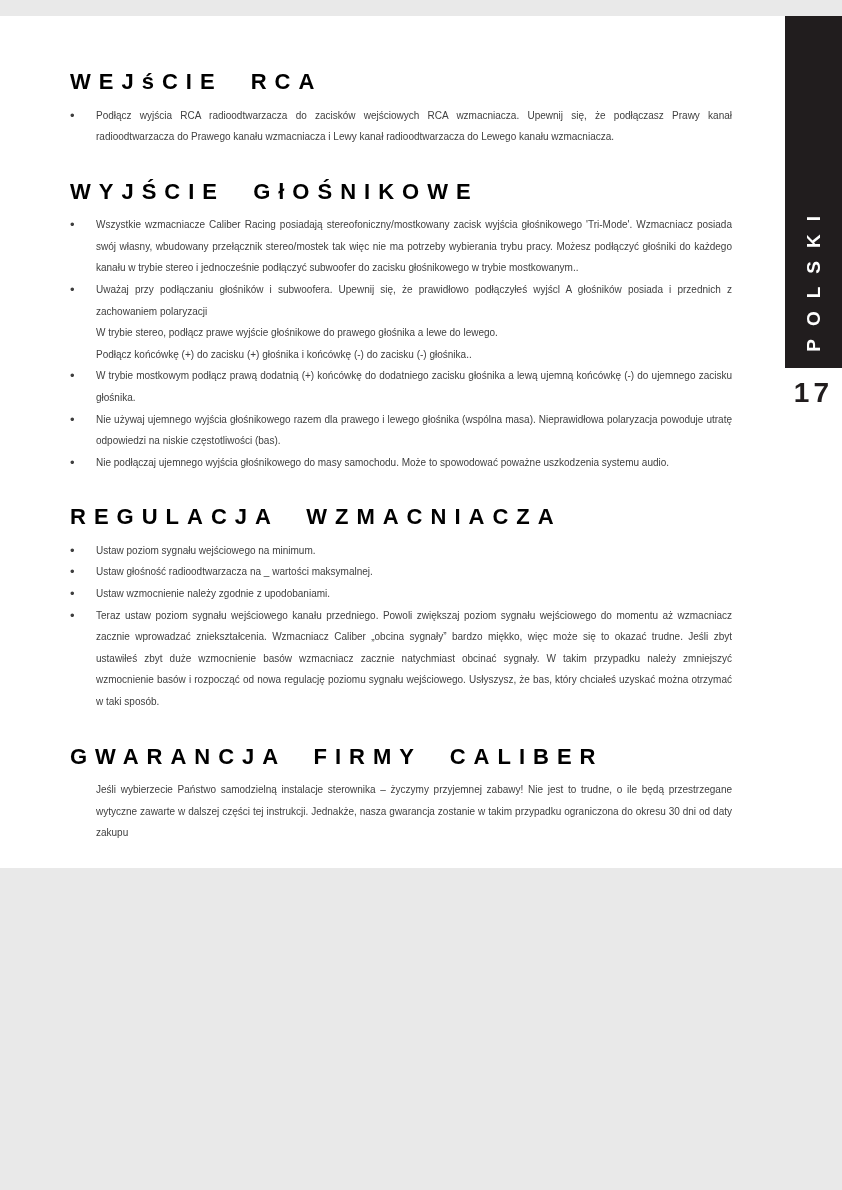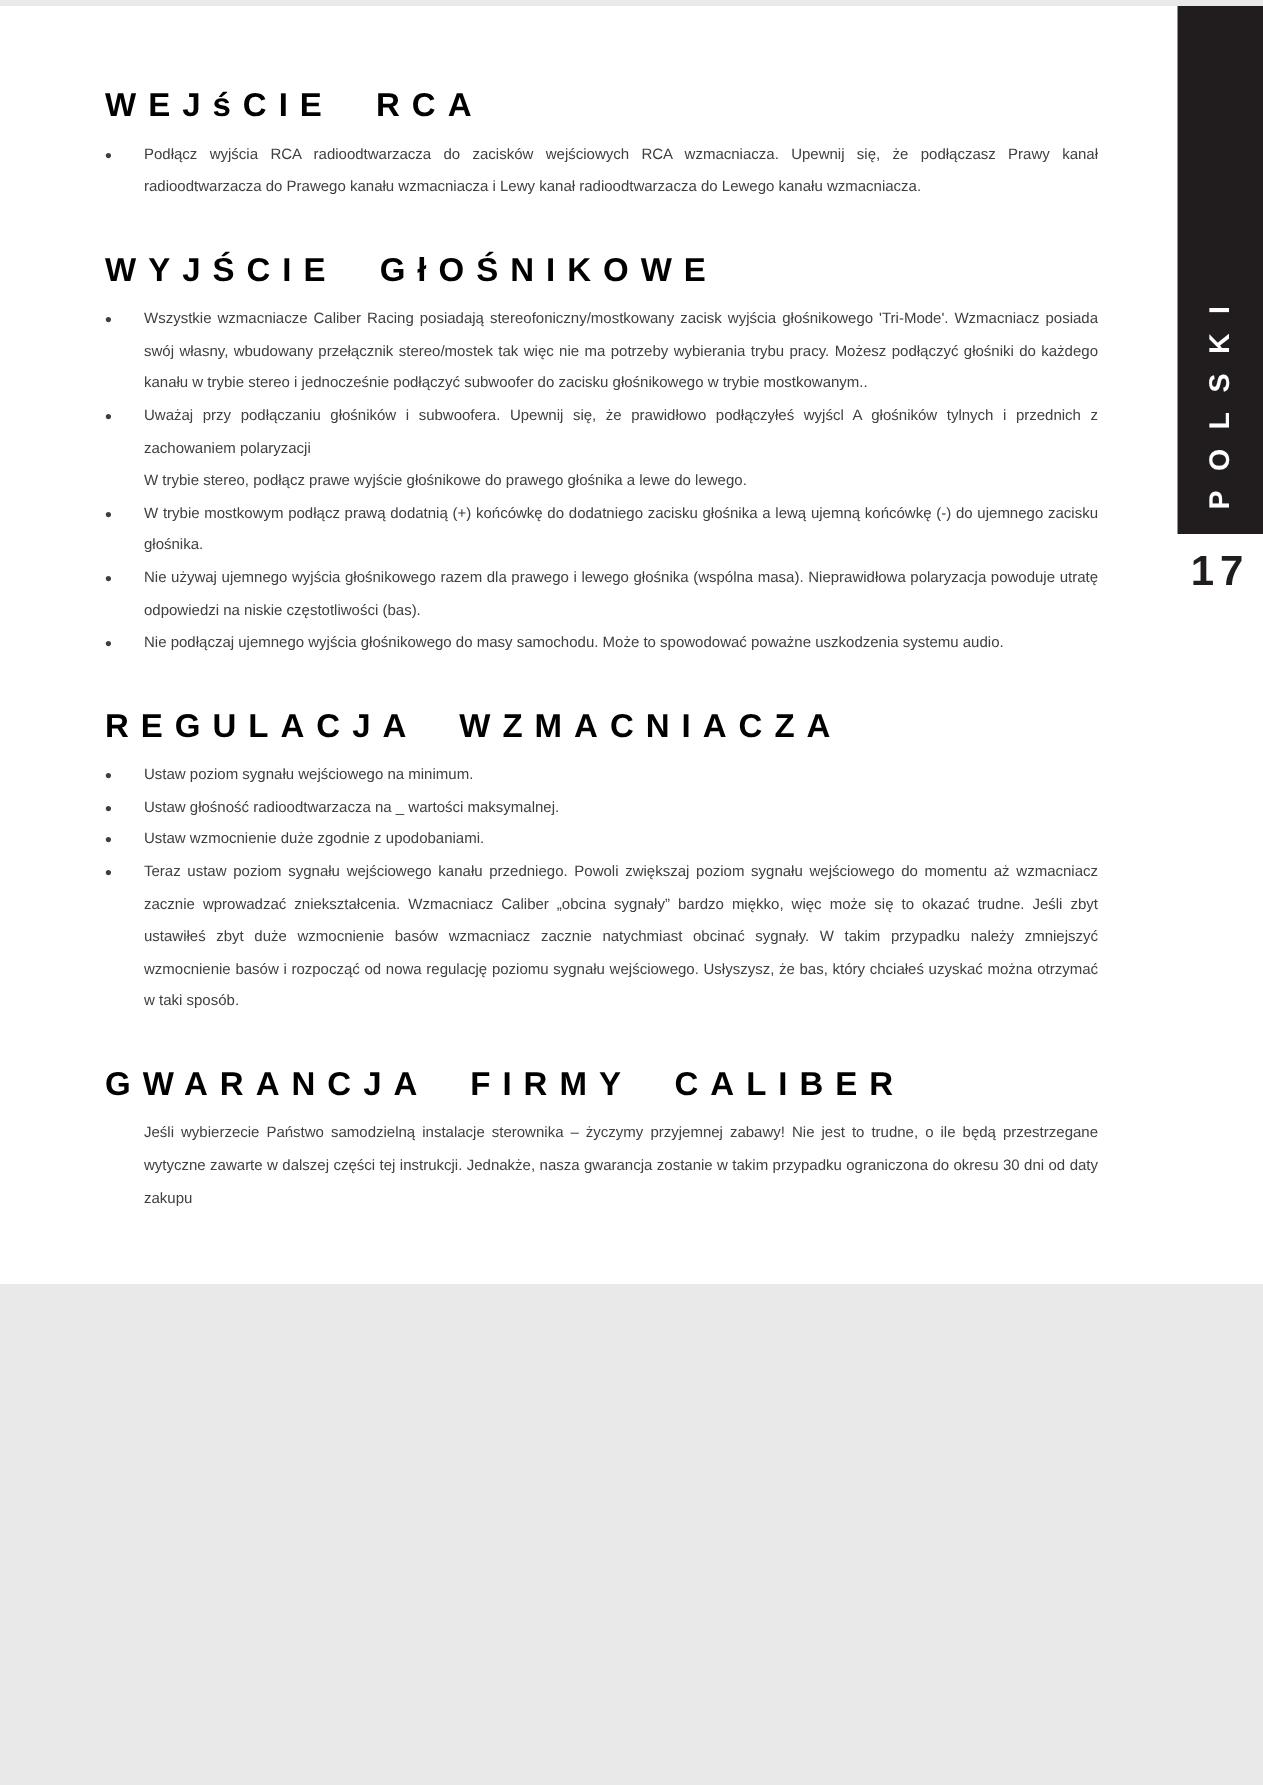--- a/index.html
+++ b/index.html
@@ -2,21 +2,21 @@
 <html lang="pl"><head>
 <meta charset="utf-8">
 <title>Manual page</title>
 <style>
   * { box-sizing: border-box; }
   html, body { margin: 0; padding: 0; background: #e9e9e9; }
   .page {
     position: relative;
     width: 842px;
     height: 852px;
-    margin: 4px auto;
+    margin: 16px auto;
     background: #ffffff;
     overflow: hidden;
     font-family: "Liberation Sans", sans-serif;
   }
   .content {
     position: absolute;
     left: 70px;
     top: 52px;
     width: 662px;
   }
@@ -96,22 +96,23 @@
         <h2 class="section-title">WYJŚCIE GłOŚNIKOWE</h2>
         <div class="item">
           <span class="bullet">•</span>
           <div class="item-text">
             <p class="para">Wszystkie wzmacniacze Caliber Racing posiadają stereofoniczny/mostkowany zacisk wyjścia głośnikowego 'Tri-Mode'. Wzmacniacz posiada swój własny, wbudowany przełącznik stereo/mostek tak więc nie ma potrzeby wybierania trybu pracy. Możesz podłączyć głośniki do każdego kanału w trybie stereo i jednocześnie podłączyć subwoofer do zacisku głośnikowego w trybie mostkowanym..</p>
           </div>
         </div>
         <div class="item">
           <span class="bullet">•</span>
           <div class="item-text">
-            <p class="para">Uważaj przy podłączaniu głośników i subwoofera. Upewnij się, że prawidłowo podłączyłeś wyjścl A głośników tylnych i przednich z zachowaniem polaryzacji</p>
+            <p class="para">Uważaj przy podłączaniu głośników i subwoofera. Upewnij się, że prawidłowo podłączyłeś wyjścl A głośników posiada i przednich z zachowaniem polaryzacji</p>
             <p class="para">W trybie stereo, podłącz prawe wyjście głośnikowe do prawego głośnika a lewe do lewego.</p>
+            <p class="para">Podłącz końcówkę (+) do zacisku (+) głośnika i końcówkę (-) do zacisku (-) głośnika..</p>
           </div>
         </div>
         <div class="item">
           <span class="bullet">•</span>
           <div class="item-text">
             <p class="para">W trybie mostkowym podłącz prawą dodatnią (+) końcówkę do dodatniego zacisku głośnika a lewą ujemną końcówkę (-) do ujemnego zacisku głośnika.</p>
           </div>
         </div>
         <div class="item">
           <span class="bullet">•</span>
@@ -136,21 +137,21 @@
         </div>
         <div class="item">
           <span class="bullet">•</span>
           <div class="item-text">
             <p class="para">Ustaw głośność radioodtwarzacza na _ wartości maksymalnej.</p>
           </div>
         </div>
         <div class="item">
           <span class="bullet">•</span>
           <div class="item-text">
-            <p class="para">Ustaw wzmocnienie duże zgodnie z upodobaniami.</p>
+            <p class="para">Ustaw wzmocnienie należy zgodnie z upodobaniami.</p>
           </div>
         </div>
         <div class="item">
           <span class="bullet">•</span>
           <div class="item-text">
             <p class="para">Teraz ustaw poziom sygnału wejściowego kanału przedniego. Powoli zwiększaj poziom sygnału wejściowego do momentu aż wzmacniacz zacznie wprowadzać zniekształcenia. Wzmacniacz Caliber „obcina sygnały” bardzo miękko, więc może się to okazać trudne. Jeśli zbyt ustawiłeś zbyt duże wzmocnienie basów wzmacniacz zacznie natychmiast obcinać sygnały. W takim przypadku należy zmniejszyć wzmocnienie basów i rozpocząć od nowa regulację poziomu sygnału wejściowego. Usłyszysz, że bas, który chciałeś uzyskać można otrzymać w taki sposób.</p>
           </div>
         </div>
       </section>
       <section class="doc-section">

